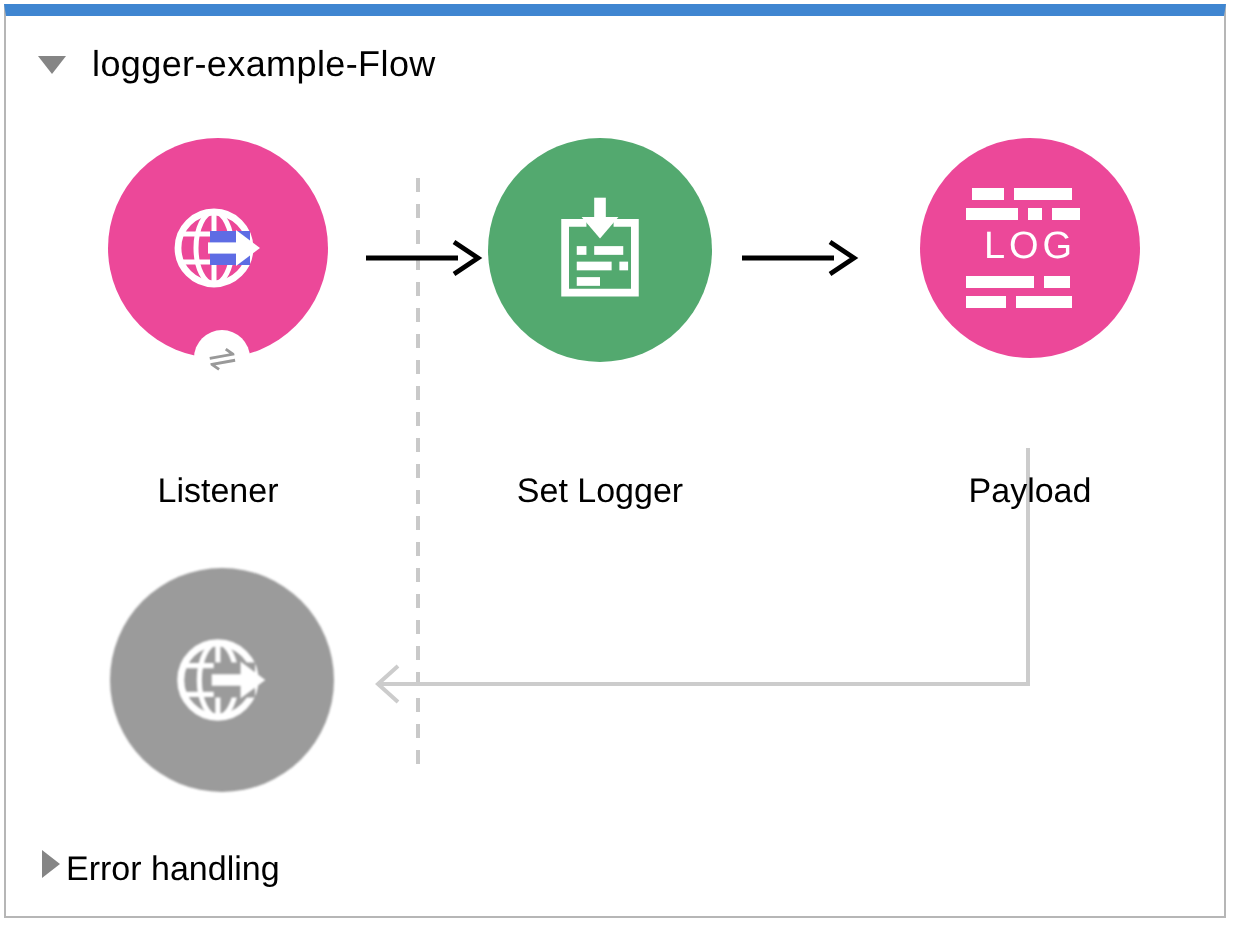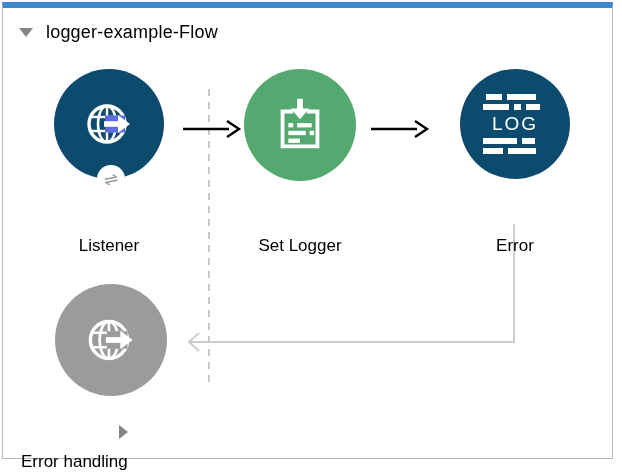--- a/index.html
+++ b/index.html
@@ -13,39 +13,39 @@
     border:1.5px solid #b6b6b6;
     border-top:6px solid #3f86d1;
   }
   
   .flow-header{position:absolute;left:16px;top:14px;display:flex;align-items:center;gap:13px;}
   .tri-down{width:0;height:0;border-left:7px solid transparent;border-right:7px solid transparent;
     border-top:9px solid #858585;cursor:pointer;}
   .flow-title{font-size:18px;color:#000;letter-spacing:.2px;}
   
   .node{position:absolute;border-radius:50%;display:flex;align-items:center;justify-content:center;}
-  .node-blue{background:#0c4a6e;justify-content:center;}
+  .node-blue{background:#ec4899;justify-content:center;}
   .node-green{background:#53a96f;}
   .node-gray{background:#9b9b9b;filter:blur(.6px);}
   .node-label{position:absolute;text-align:center;font-size:17px;color:#000;margin-top:40px;}
   
   .badge{position:absolute;left:94px;top:157px;width:28px;height:28px;border-radius:50%;
     background:#fff;display:flex;align-items:center;justify-content:center;}
   .badge span{color:#999;font-size:17px;transform:rotate(-10deg);line-height:1;}
   
   .dashed-line{position:absolute;left:205px;top:81px;width:2px;height:296px;
     background:repeating-linear-gradient(to bottom,#c9c9c9 0 7px,transparent 7px 13px);}
   .abs{position:absolute;}
   
   .log-icon{width:64px;display:flex;flex-direction:column;gap:4px;}
   .lrow{display:flex;gap:5px;height:6px;}
   .lrow i{background:#fff;height:6px;display:block;}
   .log-text{color:#fff;font-size:19px;letter-spacing:2px;line-height:20px;text-align:center;}
   
-  .error-row{position:absolute;left:18px;top:417px;display:flex;align-items:flex-end;gap:13px;flex-direction:column;}
+  .error-row{position:absolute;left:18px;top:417px;display:flex;align-items:flex-start;gap:3px;}
   .tri-right{width:0;height:0;border-top:7px solid transparent;border-bottom:7px solid transparent;
     border-left:9px solid #858585;cursor:pointer;}
   .error-label{font-size:17px;color:#000;}
 </style>
 </head>
 <body>
 
 <div class="stage">
   <div class="frame">
 
@@ -117,21 +117,21 @@
         <div class="lrow">
             <i style="width:34px"></i>
             <i style="width:13px"></i>
           </div>
         <div class="lrow">
             <i style="width:20px"></i>
             <i style="width:28px"></i>
           </div>
       </div>
     </div>
-    <div class="node-label" style="left:457px;top:188px;width:110px">Error</div>
+    <div class="node-label" style="left:457px;top:188px;width:110px">Payload</div>
 
     <div class="node node-gray" style="left:52px;top:276px;width:112px;height:112px">
       <svg width="66" height="66" viewBox="0 0 64 64">
         <circle cx="30" cy="32" r="18" fill="none" stroke="#fff" stroke-width="3.4"></circle>
         <ellipse cx="30" cy="32" rx="9" ry="18" fill="none" stroke="#fff" stroke-width="2.5"></ellipse>
         <line x1="30" y1="14" x2="30" y2="50" stroke="#fff" stroke-width="2.5"></line>
         <line x1="13" y1="25" x2="47" y2="25" stroke="#fff" stroke-width="2.5"></line>
         <line x1="13" y1="39" x2="47" y2="39" stroke="#fff" stroke-width="2.5"></line>
         <line x1="28" y1="32" x2="48" y2="32" stroke="#9b9b9b" stroke-width="17"></line>
         <rect x="27" y="29.2" width="16" height="5.6" fill="#fff"></rect>

